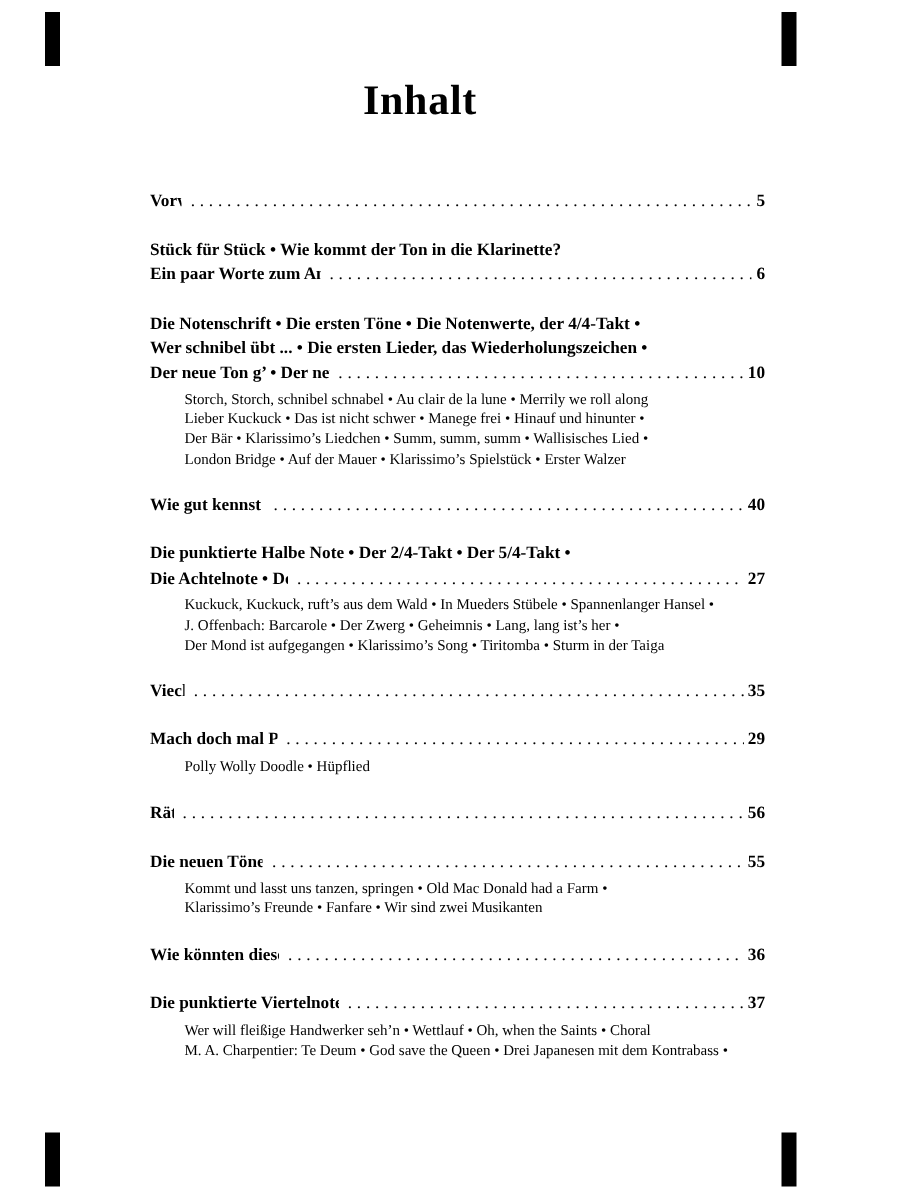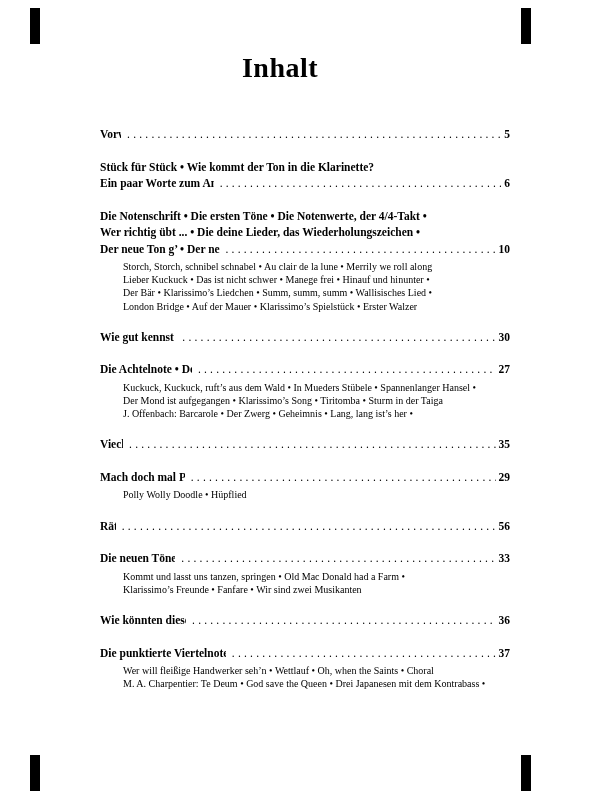--- a/index.html
+++ b/index.html
@@ -108,52 +108,53 @@
       <div class="bold">Stück für Stück • Wie kommt der Ton in die Klarinette?</div>
       <div class="toc-line">
         <span class="bold">Ein paar Worte zum Ansatz • Immer schön locker bleiben ...</span>
         <span class="leader"></span>
         <span class="page-num">6</span>
       </div>
     </div>
 
     <div class="entry">
       <div class="bold">Die Notenschrift • Die ersten Töne • Die Notenwerte, der 4/4-Takt •</div>
-      <div class="bold">Wer richtig übt ... • Die deine Lieder, das Wiederholungszeichen •</div>
+      <div class="bold">Wer schnibel übt ... • Die ersten Lieder, das Wiederholungszeichen •</div>
       <div class="toc-line">
         <span class="bold">Der neue Ton g’ • Der neue Ton f’ • Der 3/4-Takt • Der neue Ton a’</span>
         <span class="leader"></span>
         <span class="page-num">10</span>
       </div>
       <div class="subs">
         <div class="sub">Storch, Storch, schnibel schnabel • Au clair de la lune • Merrily we roll along</div>
         <div class="sub">Lieber Kuckuck • Das ist nicht schwer • Manege frei • Hinauf und hinunter •</div>
         <div class="sub">Der Bär • Klarissimo’s Liedchen • Summ, summ, summ • Wallisisches Lied •</div>
         <div class="sub">London Bridge • Auf der Mauer • Klarissimo’s Spielstück • Erster Walzer</div>
       </div>
     </div>
 
     <div class="entry">
       <div class="toc-line">
         <span class="bold">Wie gut kennst du deine Klarinette?</span>
         <span class="leader"></span>
-        <span class="page-num">30</span>
-      </div>
-    </div>
-
-    <div class="entry">
+        <span class="page-num">40</span>
+      </div>
+    </div>
+
+    <div class="entry">
+      <div class="bold">Die punktierte Halbe Note • Der 2/4-Takt • Der 5/4-Takt •</div>
       <div class="toc-line">
         <span class="bold">Die Achtelnote • Der Auftakt • Der neue Ton h</span>
         <span class="leader"></span>
         <span class="page-num">27</span>
       </div>
       <div class="subs">
         <div class="sub">Kuckuck, Kuckuck, ruft’s aus dem Wald • In Mueders Stübele • Spannenlanger Hansel •</div>
+        <div class="sub">J. Offenbach: Barcarole • Der Zwerg • Geheimnis • Lang, lang ist’s her •</div>
         <div class="sub">Der Mond ist aufgegangen • Klarissimo’s Song • Tiritomba • Sturm in der Taiga</div>
-        <div class="sub">J. Offenbach: Barcarole • Der Zwerg • Geheimnis • Lang, lang ist’s her •</div>
       </div>
     </div>
 
     <div class="entry">
       <div class="toc-line">
         <span class="bold">Viecherei</span>
         <span class="leader"></span>
         <span class="page-num">35</span>
       </div>
     </div>
@@ -174,21 +175,21 @@
         <span class="bold">Rätsel</span>
         <span class="leader"></span>
         <span class="page-num">56</span>
       </div>
     </div>
 
     <div class="entry">
       <div class="toc-line">
         <span class="bold">Die neuen Töne a und g, die Oktave</span>
         <span class="leader"></span>
-        <span class="page-num">33</span>
+        <span class="page-num">55</span>
       </div>
       <div class="subs">
         <div class="sub">Kommt und lasst uns tanzen, springen • Old Mac Donald had a Farm •</div>
         <div class="sub">Klarissimo’s Freunde • Fanfare • Wir sind zwei Musikanten</div>
       </div>
     </div>
 
     <div class="entry">
       <div class="toc-line">
         <span class="bold">Wie könnten diese Melodien weitergehen?</span>

